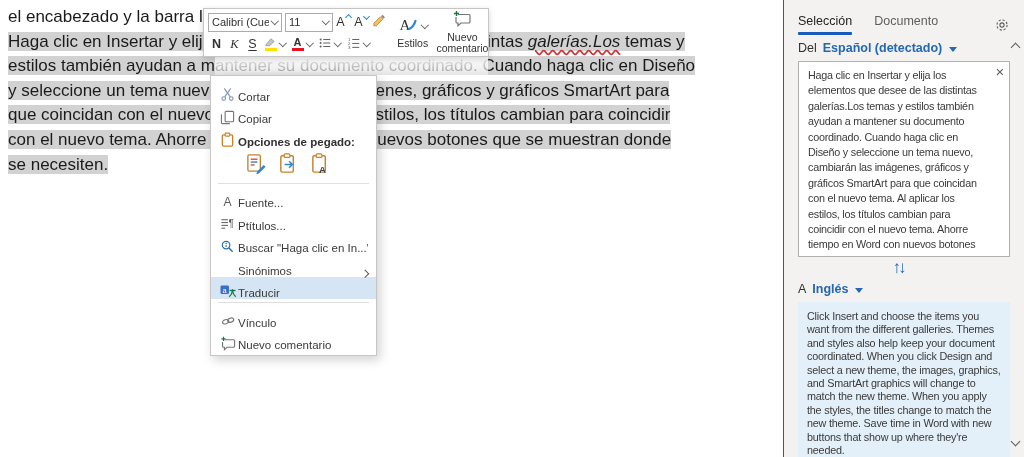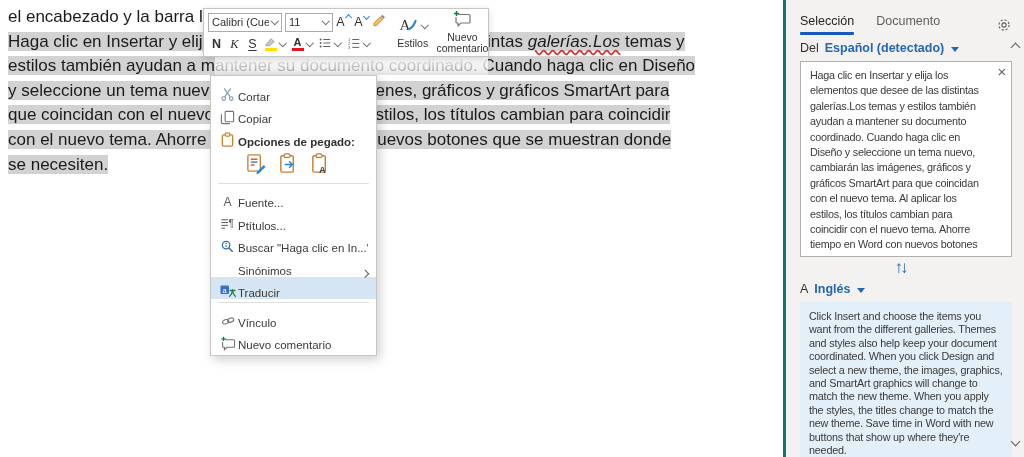--- a/index.html
+++ b/index.html
@@ -58,21 +58,21 @@
   .mi .txt{white-space:nowrap;overflow:hidden;}
   .mi .accel{text-decoration-line:underline;text-underline-offset:2px;}
   .mi.bold .txt{font-weight:bold;color:#323130;margin-top:20px;}
   .mi.hl-row{background:var(--menu-highlight,#D5E5F3);}
   .mi .chev{margin-left:auto;}
   .sep{height:1px;background:#E1DFDD;margin:3px 7px;}
   .paste-row{display:flex;gap:9px;padding:3px 0 3px 34px;height:26px;align-items:center;}
   .paste-row .pic{width:23px;height:23px;display:flex;}
   
   .panel{position:absolute;left:783px;top:0;width:241px;height:457px;z-index:4;
-         background:#F3F2F1;border-left:3px solid #0f766e;box-sizing:border-box;color:#323130;}
+         background:#F3F2F1;border-left:1px solid #0f766e;box-sizing:border-box;color:#323130;}
   .tabs{position:absolute;left:14px;top:14px;display:flex;gap:22px;font-size:12.5px;}
   .tab{color:#605E5C;cursor:default;}
   .tab.active{color:#252423;}
   .tab.active::after{content:"";display:block;height:2.5px;background:var(--accent-blue,#185ABD);margin-top:4px;border-radius:1px;}
   .gear{position:absolute;left:210px;top:17px;width:16px;height:16px;}
   .langrow{position:absolute;left:14px;font-size:12.5px;display:flex;align-items:center;}
   .langrow .blue{color:var(--link-blue,#2467B2);font-weight:bold;margin-left:6px;}
   .tri{width:0;height:0;border-left:4px solid transparent;border-right:4px solid transparent;
        border-top:5px solid var(--link-blue,#2467B2);margin-left:7px;margin-top:2px;}
   .row-from{top:41px;}

